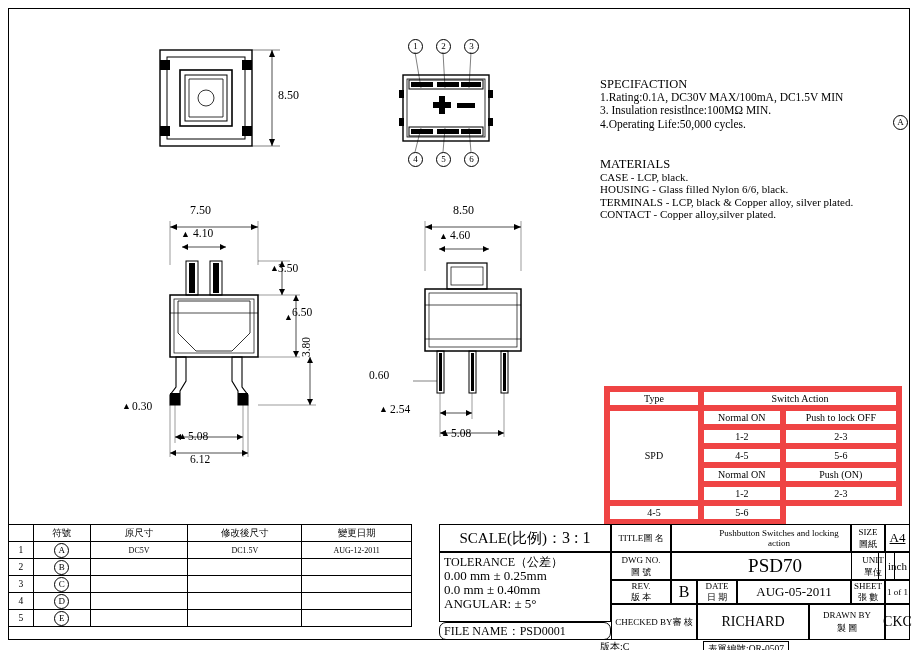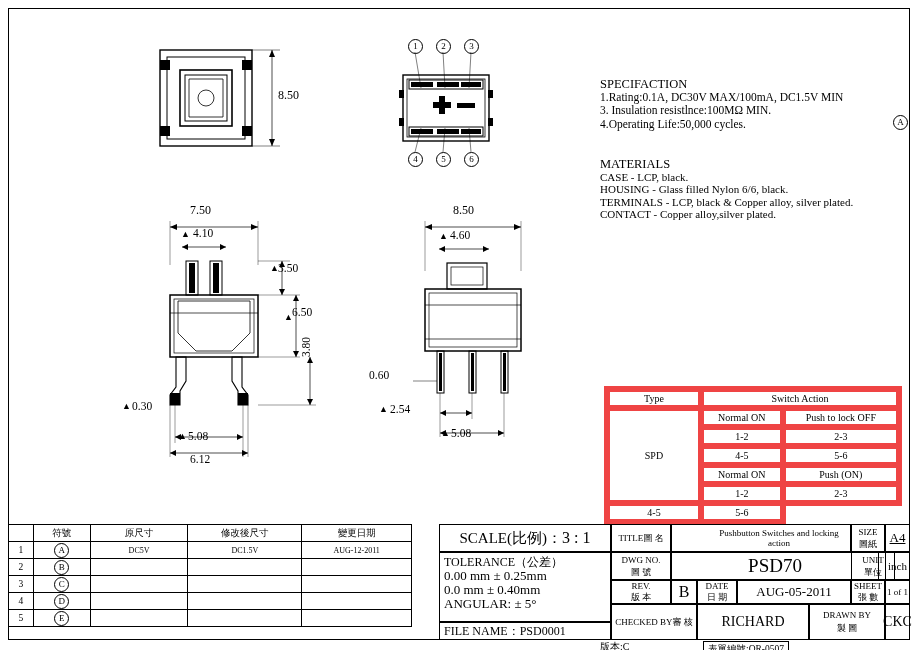--- a/index.html
+++ b/index.html
@@ -314,21 +314,21 @@
     <div class="tb-cell" style="left:0;top:0;width:172px;height:28px;font-size:15px;">
       <span>SCALE(比例)：</span>
         <span style="font-size:16px;">3 : 1</span>
     </div>
     <div class="tb-cell" style="left:0;top:28px;width:172px;height:70px;flex-direction:column;align-items:flex-start;justify-content:flex-start;padding:2px 4px;font-size:12px;line-height:14px;">
       <div style="font-size:12px;">TOLERANCE（公差）</div>
       <div style="font-size:13px;">0.00 mm ± 0.25mm</div>
       <div style="font-size:13px;">0.0  mm ± 0.40mm</div>
       <div style="font-size:13px;">ANGULAR: ± 5°</div>
     </div>
-    <div class="tb-cell" style="left:0;top:98px;width:172px;height:18px;justify-content:flex-start;padding-left:4px;font-size:12px;">
+    <div class="tb-cell" style="left:0;top:98px;width:172px;height:18px;justify-content:flex-start;padding-left:4px;font-size:12px;border-radius:7px;">
       <span>FILE NAME：</span>
         <span>PSD0001</span>
     </div>
 
     <div class="tb-cell" style="left:172px;top:0;width:60px;height:28px;line-height:12px;">
       <span class="small">TITLE</span>
       <span class="small">圖  名</span>
     </div>
     <div class="tb-cell" style="left:232px;top:0;width:180px;height:28px;font-size:9px;padding-left:36px;">Pushbutton Switches and locking action</div>
     <div class="tb-cell" style="left:412px;top:0;width:34px;height:28px;flex-direction:column;line-height:12px;">

